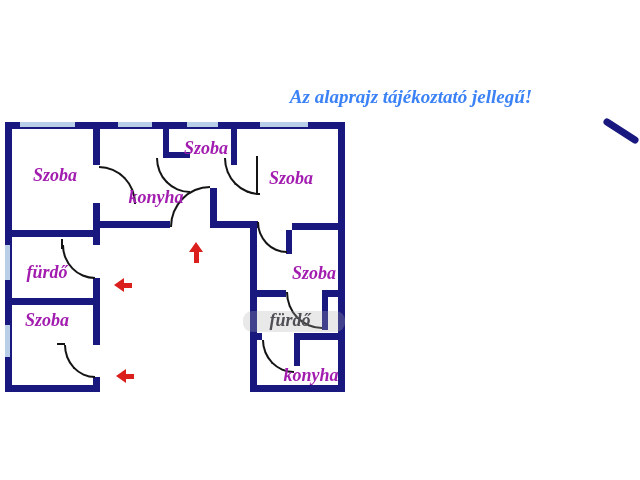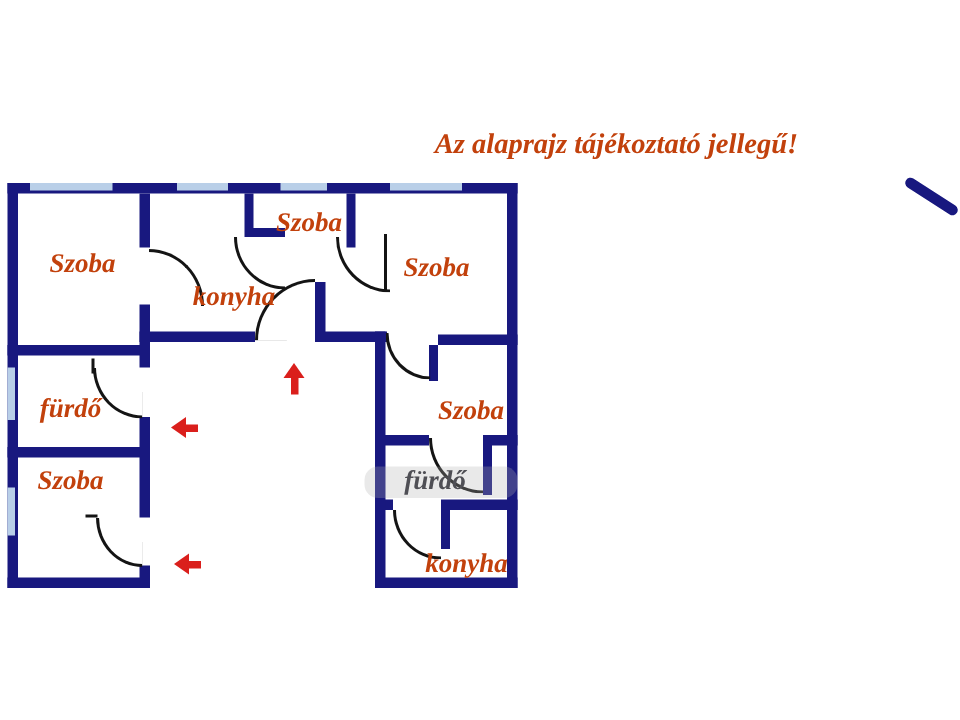--- a/index.html
+++ b/index.html
@@ -12,27 +12,27 @@
   }
   .wall{position:absolute;background:#18187f;}
   .window{position:absolute;background:#b9cfe8;}
   .arc{position:absolute;box-sizing:border-box;}
   .arc.sw{border-left:2px solid #141414;border-bottom:2px solid #141414;border-bottom-left-radius:100% 100%;}
   .arc.ne{border-top:2px solid #141414;border-right:2px solid #141414;border-top-right-radius:100% 100%;}
   .arc.nw{border-top:2px solid #141414;border-left:2px solid #141414;border-top-left-radius:100% 100%;}
   .leaf{position:absolute;background:#141414;}
   .room-label{
     position:absolute;transform:translate(-50%,-50%);
-    font-style:italic;font-weight:bold;font-size:18px;color:#c2410c;
+    font-style:italic;font-weight:bold;font-size:18px;color:#a21caf;
     white-space:nowrap;line-height:1;
   }
   .room-label.faded{color:#4f4f55;}
   .plan-title{
     position:absolute;left:411px;top:97px;transform:translate(-50%,-50%);
-    font-style:italic;font-weight:bold;font-size:19px;color:#c2410c;
+    font-style:italic;font-weight:bold;font-size:19px;color:#3b82f6;
     white-space:nowrap;
   }
   .watermark-band{
     position:absolute;left:243px;top:311px;width:102px;height:21px;
     background:rgba(175,175,175,0.28);border-radius:9px;
   }
   .arrow-part{position:absolute;}
   .head-up{width:0;height:0;border-left:7px solid transparent;border-right:7px solid transparent;border-bottom:10px solid #da1f1c;}
   .head-left{width:0;height:0;border-top:7px solid transparent;border-bottom:7px solid transparent;border-right:10px solid #da1f1c;}
   .shaft{background:#da1f1c;}

